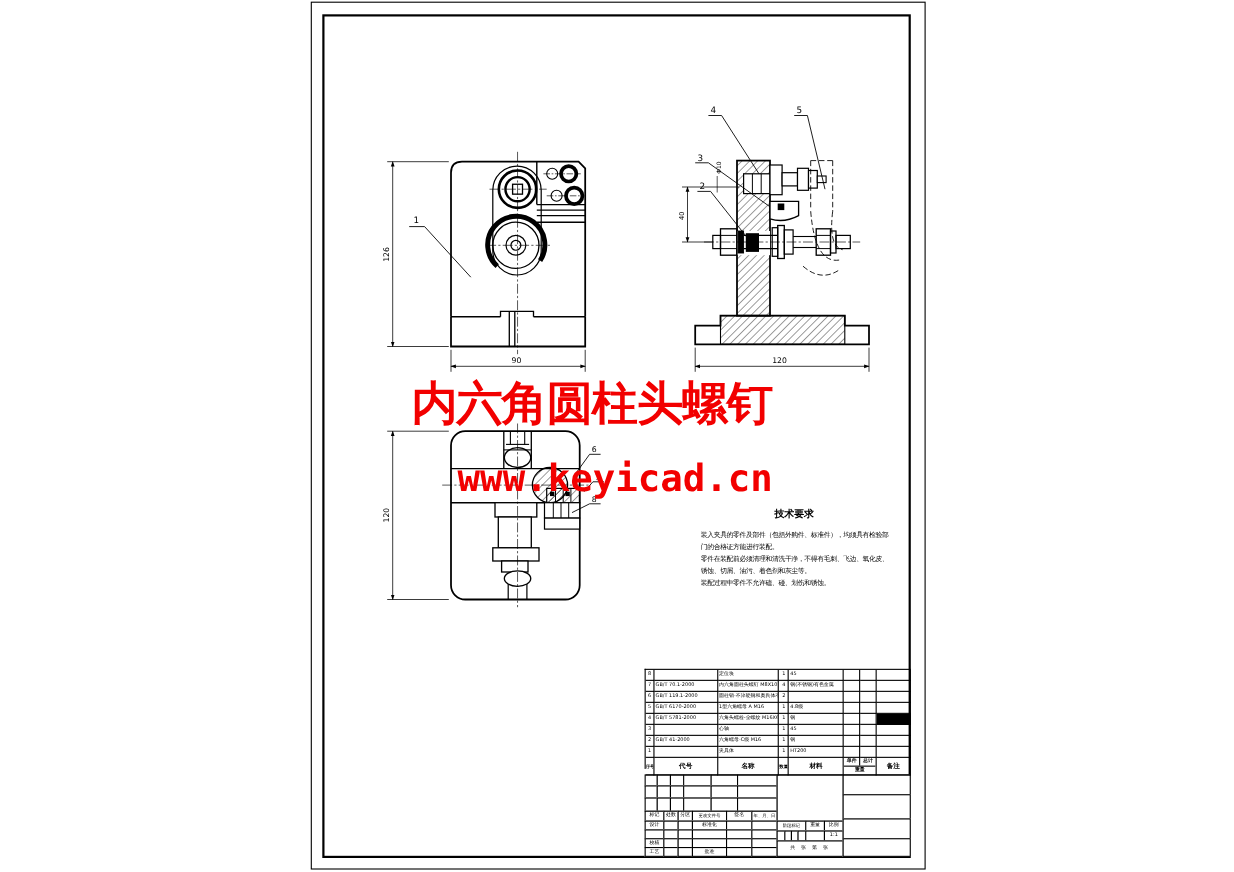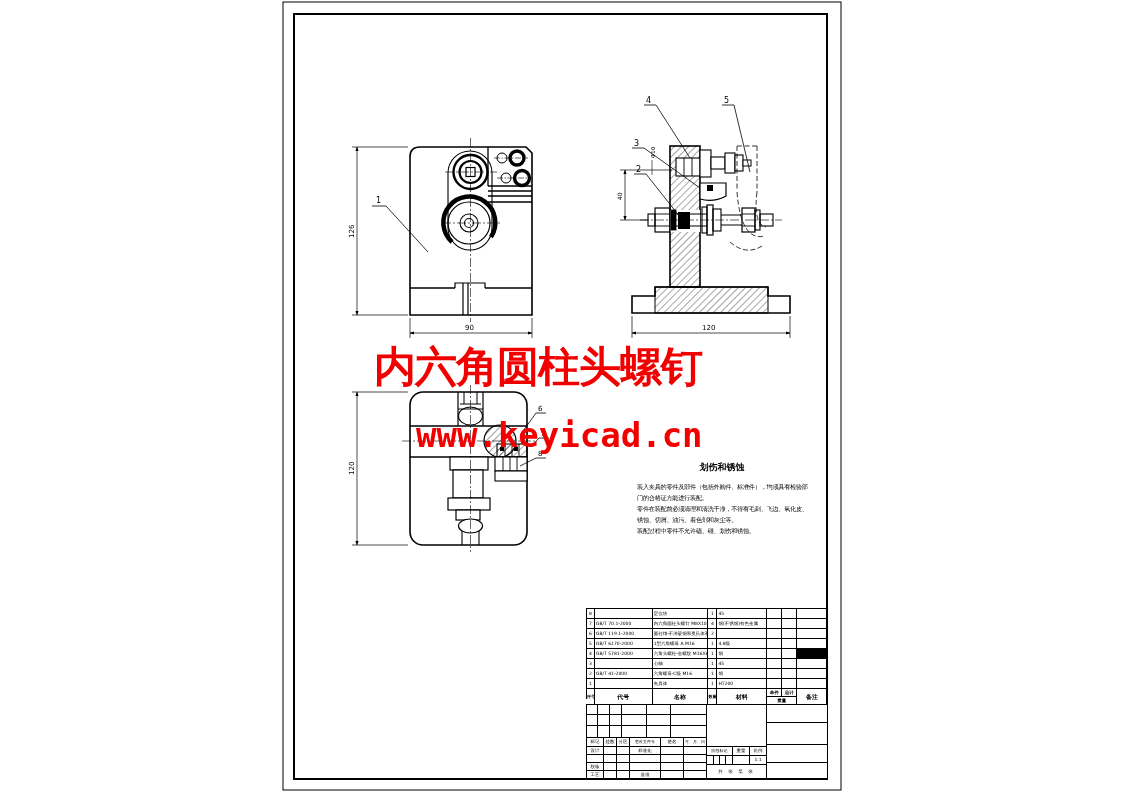--- a/index.html
+++ b/index.html
@@ -226,21 +226,21 @@
     <line x1="352" y1="545" x2="408" y2="545" stroke-width="0.7"></line>
     <line x1="357" y1="392" x2="357" y2="545" stroke-width="0.7" marker-start="url(#arr)" marker-end="url(#arr)"></line>
     <text x="354" y="475" font-size="7" stroke="none" transform="rotate(-90 354 475)">120</text>
   </g>
 </svg>
 
 <div class="wm1">内六角圆柱头螺钉</div>
 <div class="wm2">www.keyicad.cn</div>
 
 <div class="techreq">
-  <div class="tr-title">划伤和锈蚀</div>
+  <div class="tr-title">技术要求</div>
   <div style="height:7px"></div>
   <div class="tr-line">装入夹具的零件及部件（包括外购件、标准件），均须具有检验部</div>
   <div class="tr-line">门的合格证方能进行装配。</div>
   <div class="tr-line">零件在装配前必须清理和清洗干净，不得有毛刺、飞边、氧化皮、</div>
   <div class="tr-line">锈蚀、切屑、油污、着色剂和灰尘等。</div>
   <div class="tr-line">装配过程中零件不允许磕、碰、划伤和锈蚀。</div>
 </div>
 
 <div class="bom">
   <div class="bom-row">

